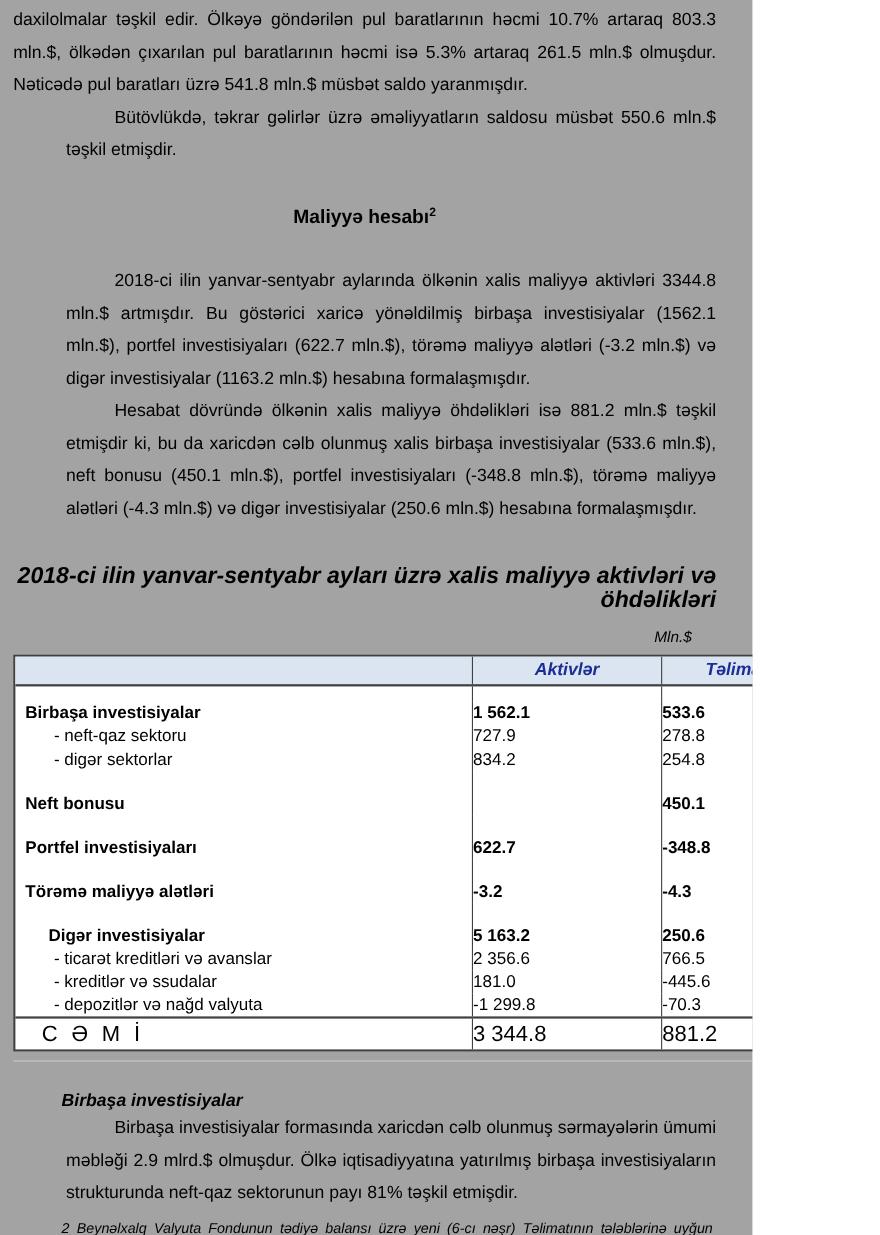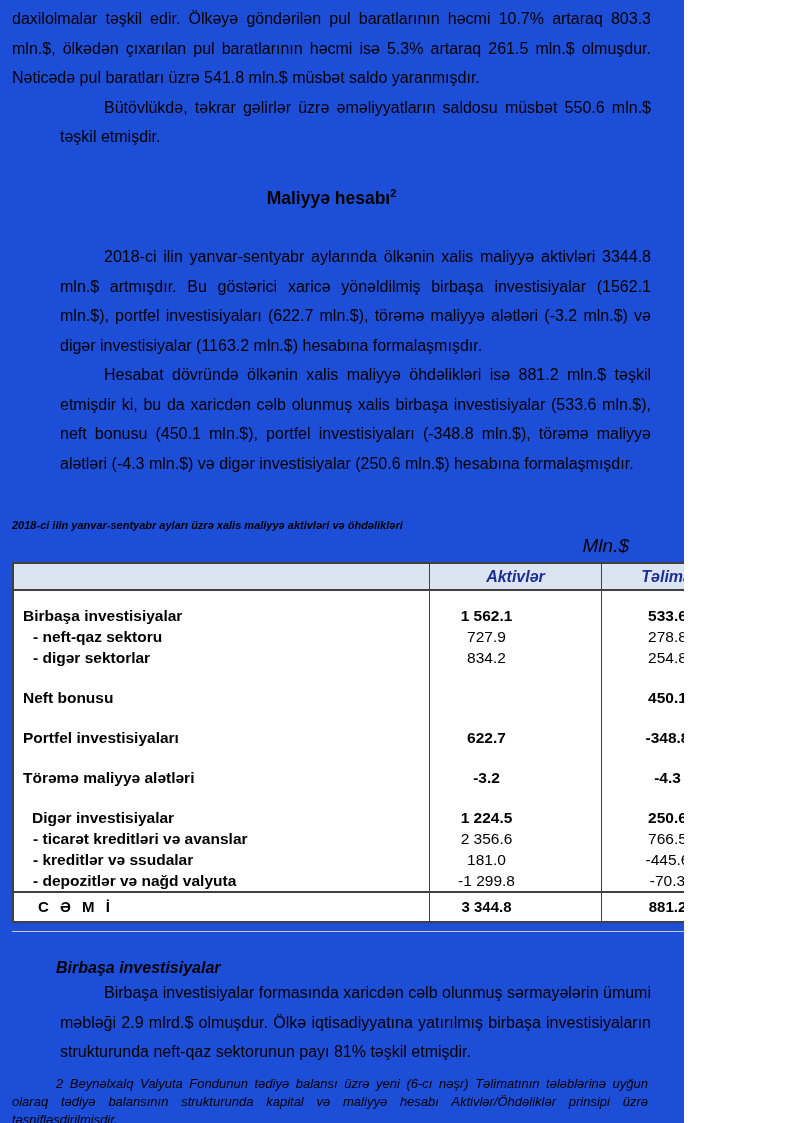--- a/index.html
+++ b/index.html
@@ -1,21 +1,21 @@
 <!DOCTYPE html>
 <html><head>
 <meta charset="utf-8">
 <style>
   html, body { margin: 0; padding: 0; background: #ffffff; }
   .page {
     position: relative;
     width: 684px; height: 1123px;
     box-sizing: border-box;
     padding: 4px 33px 0 12px;
-    background: #1d4ed8;
+    background: #a3a3a3;
     overflow: hidden;
     font-family: "Liberation Sans", sans-serif;
     color: #000000;
     font-size: 16px;
   }
   p.body-par {
     margin: 0;
     text-align: justify;
     line-height: 29.5px;
   }
@@ -23,70 +23,70 @@
   h1.fin-heading {
     font-size: 17.5px;
     font-weight: bold;
     text-align: center;
     margin: 30px 0 34px 0;
     line-height: 22px;
   }
   h1.fin-heading sup { font-size: 11px; }
   .tbl-title {
     margin: 36px 0 0 0;
-    text-align: left;
+    text-align: right;
     font-weight: bold;
     font-style: italic;
-    font-size: 11px;
+    font-size: 21px;
     line-height: 22px;
   }
   .unit-label {
-    margin: 0 22px 0 0;
+    margin: 12px 22px 0 0;
     text-align: right;
     font-style: italic;
-    font-size: 19px;
+    font-size: 14px;
     line-height: 20px;
   }
   .tbl {
     margin-top: 6px;
     width: 755px;
     box-sizing: border-box;
     border: 2px solid #404040;
     background: #ffffff;
   }
   .trow {
     display: grid;
     grid-template-columns: 415px 172px 164px;
   }
   .trow .cell { overflow: hidden; white-space: nowrap; }
-  .c2, .c3 { border-left: 1px solid #404040; text-align: center; }
+  .c2, .c3 { border-left: 1px solid #404040; text-align: left; }
   .c2 { padding-right: 58px; }
   .c3 { padding-right: 32px; }
   .thead {
     background: #dbe5f1;
     border-bottom: 2px solid #404040;
     height: 25px; line-height: 25px;
   }
   .thead .c2, .thead .c3 {
     text-align: center; padding-right: 0;
     color: #1c2d96;
     font-weight: bold; font-style: italic;
     font-size: 16px;
   }
   .data-row { height: 21px; line-height: 21px; font-size: 15.5px; }
   .data-row .c1 { padding-left: 9px; }
-  .data-row.sub .c1 { padding-left: 19px; font-weight: bold; }
+  .data-row.sub .c1 { padding-left: 35px; }
   .data-row.bold { font-weight: bold; }
-  .data-row.push .c1 { padding-left: 18px; }
+  .data-row.push .c1 { padding-left: 30px; }
   .sp  { height: 19px; }
   .sp-first { height: 14px; }
   .total-row {
     border-top: 2px solid #404040;
     height: 28px; line-height: 28px;
-    font-weight: bold; font-size: 15px;
+    font-weight: normal; font-size: 20px;
   }
   .total-row .c1 { padding-left: 24px; letter-spacing: 2px; word-spacing: 3px; }
   .tbl-shadow {
     width: 755px; height: 0;
     border-top: 1px solid #c9c9c9;
     margin-top: 8px;
   }
   .section-heading {
     margin: 26px 0 0 44px;
     font-weight: bold; font-style: italic;
@@ -191,21 +191,21 @@
     </div>
 
     <div class="trow sp">
       <div class="cell c1"></div>
         <div class="cell c2"></div>
         <div class="cell c3"></div>
     </div>
 
     <div class="trow data-row bold push">
       <div class="cell c1">Digər investisiyalar</div>
-      <div class="cell c2">1 224.5</div>
+      <div class="cell c2">5 163.2</div>
       <div class="cell c3">250.6</div>
     </div>
     <div class="trow data-row sub">
       <div class="cell c1">- ticarət kreditləri və avanslar</div>
       <div class="cell c2">2 356.6</div>
       <div class="cell c3">766.5</div>
     </div>
     <div class="trow data-row sub">
       <div class="cell c1">- kreditlər və ssudalar</div>
       <div class="cell c2">181.0</div>

